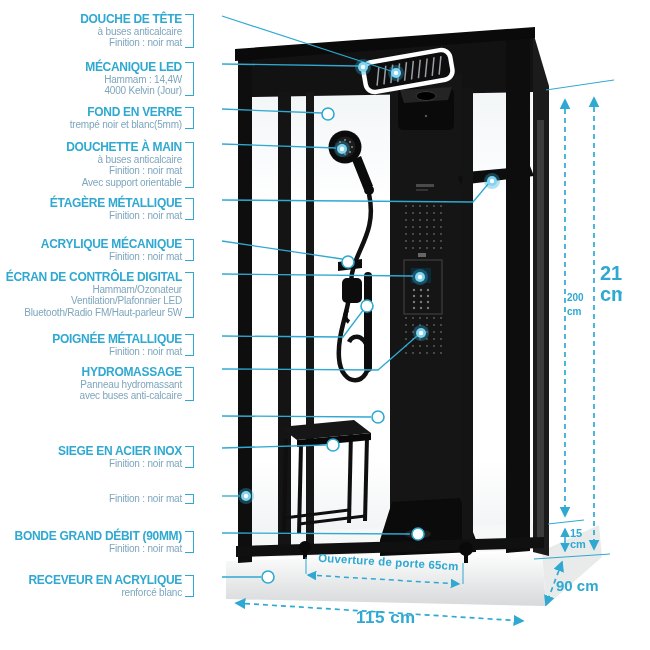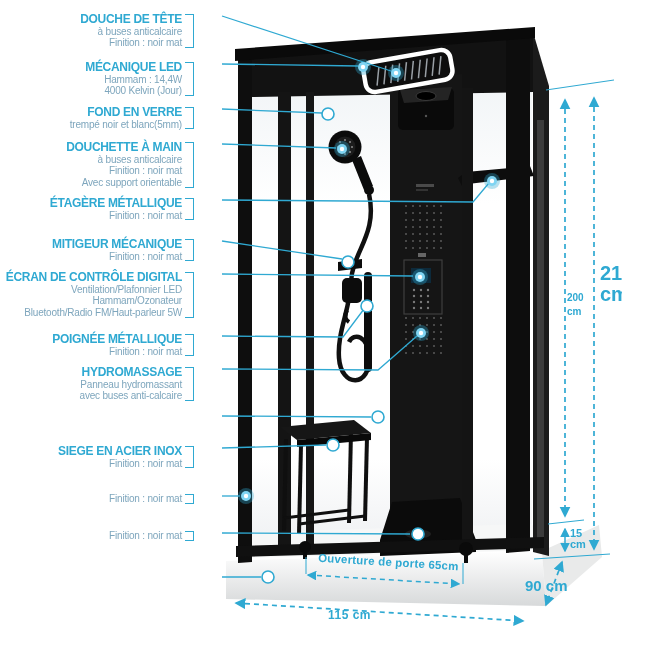--- a/index.html
+++ b/index.html
@@ -27,22 +27,22 @@
     position:absolute;right:0;top:1px;bottom:1px;width:8px;
     border-top:1.6px solid var(--accent);
     border-right:1.6px solid var(--accent);
     border-bottom:1.6px solid var(--accent);
   }
   
   .dim{position:absolute;color:var(--accent);font-weight:bold;white-space:nowrap;}
   .dim-218{left:600px;top:263px;font-size:20px;line-height:21px;}
   .dim-200{left:567px;top:291px;font-size:10px;line-height:13.5px;}
   .dim-15{left:570px;top:528px;font-size:11px;line-height:11px;}
-  .dim-90{left:525px;top:577px;font-size:15px;}
-  .dim-115{left:328px;top:608px;font-size:12px;letter-spacing:0.5px;}
+  .dim-90{left:556px;top:577px;font-size:15px;}
+  .dim-115{left:356px;top:608px;font-size:17px;letter-spacing:0.5px;}
   .dim-door{left:318px;top:556px;font-size:11.5px;transform:rotate(3.5deg);letter-spacing:0.2px;}
 </style>
 </head>
 <body>
 
 <div class="stage">
 
   <svg class="draw" viewBox="0 0 650 650">
     <defs>
       <marker id="arr" viewBox="0 0 10 10" refX="8.5" refY="5" markerWidth="6.5" markerHeight="6.5" orient="auto-start-reverse">
@@ -354,28 +354,28 @@
     <div class="s">Finition : noir mat</div>
     <div class="s">Avec support orientable</div>
     <div class="bracket"></div>
   </div>
   <div class="lbl" style="top:197px">
     <div class="t">ÉTAGÈRE MÉTALLIQUE</div>
     <div class="s">Finition : noir mat</div>
     <div class="bracket"></div>
   </div>
   <div class="lbl" style="top:238px">
-    <div class="t">MITIGEUR MÉCANIQUE</div>
+    <div class="t">ACRYLIQUE MÉCANIQUE</div>
     <div class="s">Finition : noir mat</div>
     <div class="bracket"></div>
   </div>
   <div class="lbl" style="top:271px">
     <div class="t">ÉCRAN DE CONTRÔLE DIGITAL</div>
+    <div class="s">Hammam/Ozonateur</div>
     <div class="s">Ventilation/Plafonnier LED</div>
-    <div class="s">Hammam/Ozonateur</div>
     <div class="s">Bluetooth/Radio FM/Haut-parleur 5W</div>
     <div class="bracket"></div>
   </div>
   <div class="lbl" style="top:333px">
     <div class="t">POIGNÉE MÉTALLIQUE</div>
     <div class="s">Finition : noir mat</div>
     <div class="bracket"></div>
   </div>
   <div class="lbl" style="top:366px">
     <div class="t">HYDROMASSAGE</div>
@@ -386,21 +386,27 @@
   <div class="lbl" style="top:445px">
     <div class="t">SIEGE EN ACIER INOX</div>
     <div class="s">Finition : noir mat</div>
     <div class="bracket"></div>
   </div>
   <div class="lbl" style="top:493px">
     <div class="s">Finition : noir mat</div>
     <div class="bracket"></div>
   </div>
   <div class="lbl" style="top:530px">
-    <div class="s">Finition : noir mat</div>
+    <div class="t">BONDE GRAND DÉBIT (90MM)</div>
+    <div class="s">Finition : noir mat</div>
+    <div class="bracket"></div>
+  </div>
+  <div class="lbl" style="top:574px">
+    <div class="t">RECEVEUR EN ACRYLIQUE</div>
+    <div class="s">renforcé blanc</div>
     <div class="bracket"></div>
   </div>
 
   <div class="dim dim-218">
     <div>218</div>
     <div>cm</div>
   </div>
   <div class="dim dim-200">
     <div>200</div>
     <div>cm</div>

